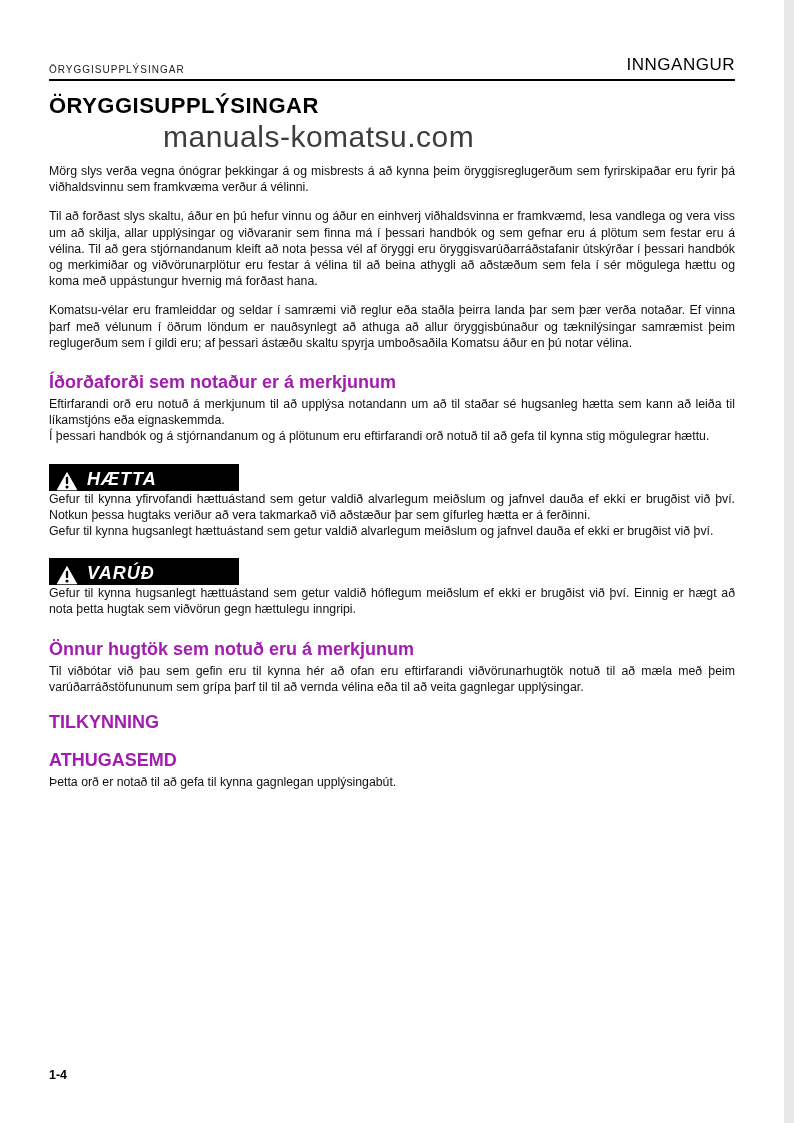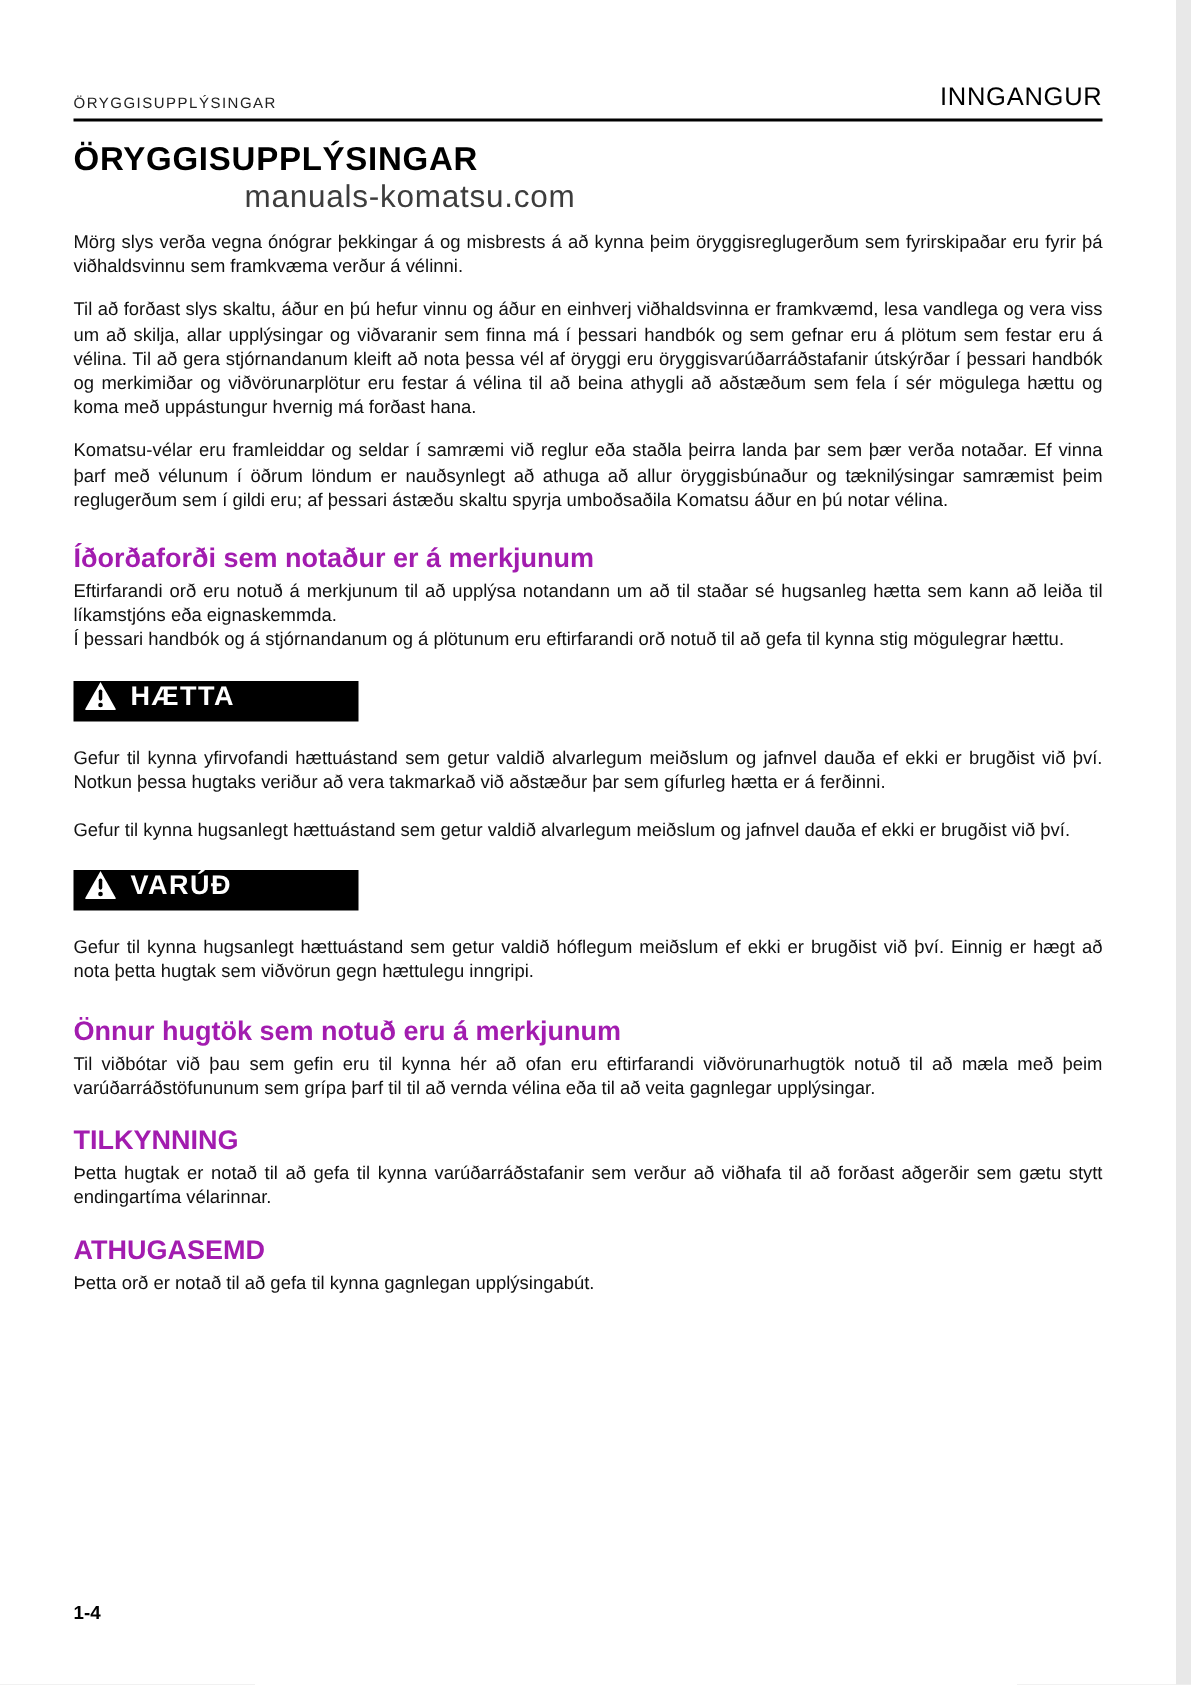--- a/index.html
+++ b/index.html
@@ -26,21 +26,21 @@
   .hdr-left{font-size:10px;letter-spacing:1px;color:#222;}
   .hdr-right{font-size:17px;font-weight:normal;letter-spacing:0.5px;color:#000;}
   
   .title{
     margin-top:12px;
     font-size:22px;font-weight:bold;letter-spacing:0.5px;color:#000;
   }
   .watermark{
     margin-top:1px;
     margin-left:114px;
-    font-size:21px;
+    font-size:30px;
     color:#3d3d3d;
     letter-spacing:0.5px;
   }
   
   .para{
     font-size:12.3px;line-height:16.2px;
     text-align:justify;
     margin-top:13px;
     color:#111;
   }
@@ -50,31 +50,32 @@
     margin-top:21px;
     color:#a21caf;
   }
   .sec-head.tight{margin-top:17px;}
   .para.after-head{margin-top:3px;}
   
   .warn-box{
     margin-top:19px;
     width:190px;height:27px;
     background:#000;
-    display:flex;align-items:flex-start;
+    display:flex;align-items:flex-end;
     padding-left:7px;
     box-sizing:border-box;
     gap:9px;
+    font-style:italic;
   }
   .warn-label{
     color:#fff;font-size:18px;font-weight:bold;letter-spacing:1px;
     padding-bottom:1px;
   }
   .warn-icon{width:22px;height:20px;display:block;flex:0 0 auto;}
-  .warn-text{margin-top:16px;}
+  .warn-text{margin-top:0;}
   
   .footer{
     position:absolute;left:49px;top:1068px;
     font-size:12.5px;font-weight:bold;color:#000000;
   }
 </style>
 </head>
 <body>
 
 <div class="page">
@@ -117,21 +118,20 @@
         <circle cx="12" cy="17.6" r="1.7" fill="#000000"></circle>
       </svg>
       <span class="warn-label">VARÚÐ</span>
     </div>
     <div class="para warn-text">Gefur til kynna hugsanlegt hættuástand sem getur valdið hóflegum meiðslum ef ekki er brugðist við því. Einnig er hægt að nota þetta hugtak sem viðvörun gegn hættulegu inngripi.</div>
 
     <div class="sec-head">Önnur hugtök sem notuð eru á merkjunum</div>
     <div class="para after-head">Til viðbótar við þau sem gefin eru til kynna hér að ofan eru eftirfarandi viðvörunarhugtök notuð til að mæla með þeim varúðarráðstöfununum sem grípa þarf til til að vernda vélina eða til að veita gagnlegar upplýsingar.</div>
 
     <div class="sec-head tight">TILKYNNING</div>
-    <div class="para after-head">Þetta hugtak er notað til að gefa til kynna varúðarráðstafanir sem verður að viðhafa til að forðast aðgerðir sem gætu stytt endingartíma vélarinnar.</div>
 
     <div class="sec-head tight">ATHUGASEMD</div>
     <div class="para after-head">Þetta orð er notað til að gefa til kynna gagnlegan upplýsingabút.</div>
 
   </div>
 
   <div class="footer">1-4</div>
 </div>
 
 </body></html>

